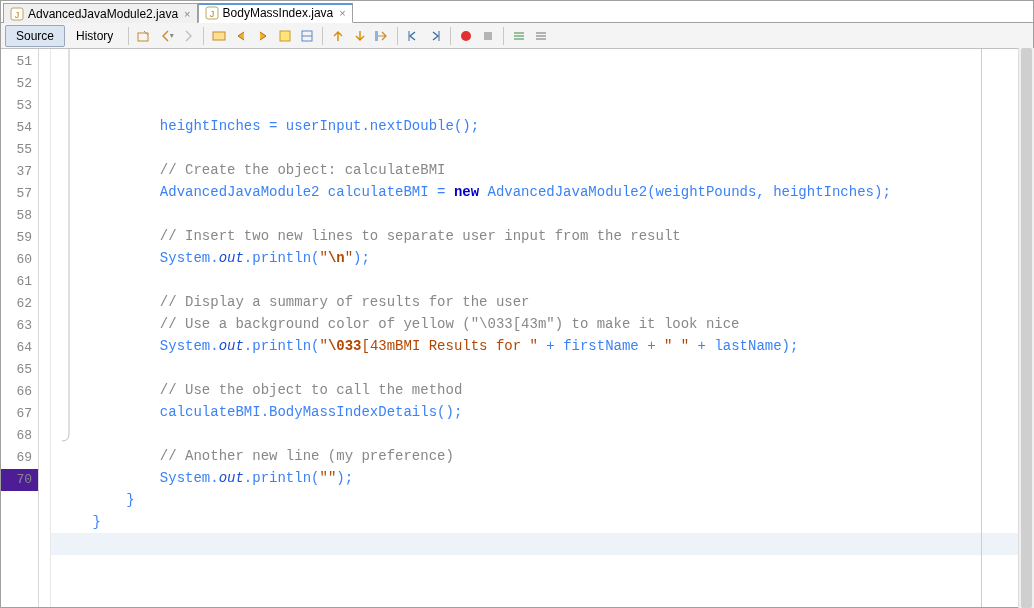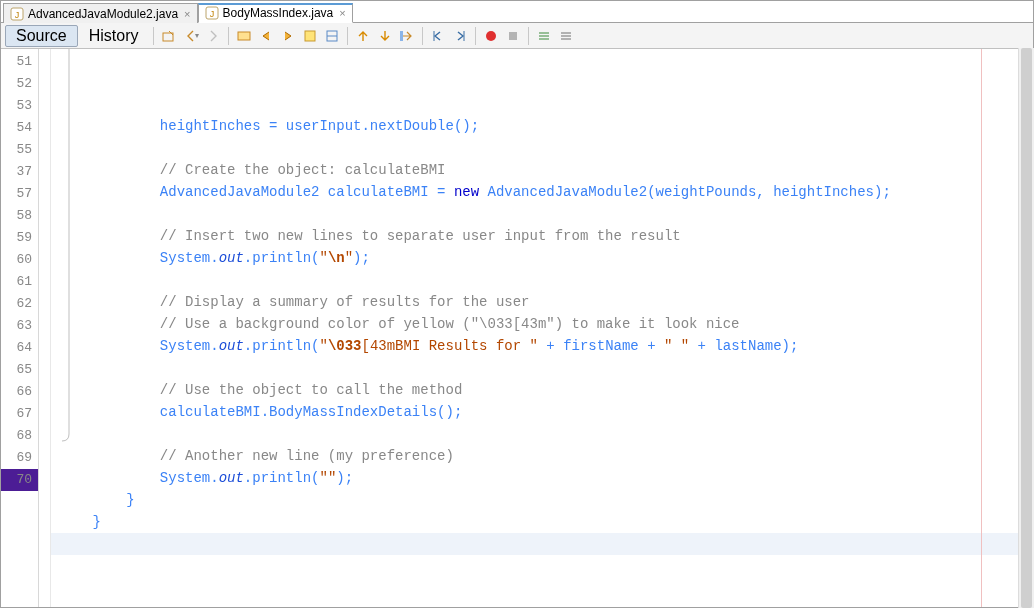--- a/index.html
+++ b/index.html
@@ -51,21 +51,21 @@
     height: 26px;
     border-bottom: 1px solid #c0c0c0;
     background: #f4f4f4;
     padding: 0 4px;
     gap: 0;
   }
   .toolbtn {
     padding: 3px 10px;
     border: 1px solid transparent;
     cursor: pointer;
-    font-size: 16px;
+    font-size: 12px;
     height: 22px;
     display: flex;
     align-items: center;
   }
   .toolbtn.active {
     border: 1px solid #9aa7b8;
     background: #dbe6f2;
     border-radius: 2px;
   }
   .sep {
@@ -118,21 +118,21 @@
     white-space: pre;
     position: relative;
     overflow: hidden;
   }
   .code .row {
     height: 22px;
     line-height: 22px;
     padding-left: 8px;
   }
   .code .row.cursor { background: #eef3fa; }
-  .kw { color: #0000cc; }
+  .kw { color: #0000cc; font-weight: bold; }
   .fld { color: #1d4ed8; font-style: italic; }
   .str { color: #b34700; }
   .esc { color: #b34700; font-weight: bold; }
   .cmt { color: #888888; }
   .pln { color: #3b82f6; }
   .redline {
     position: absolute;
     top: 0;
     bottom: 0;
     left: 930px;

